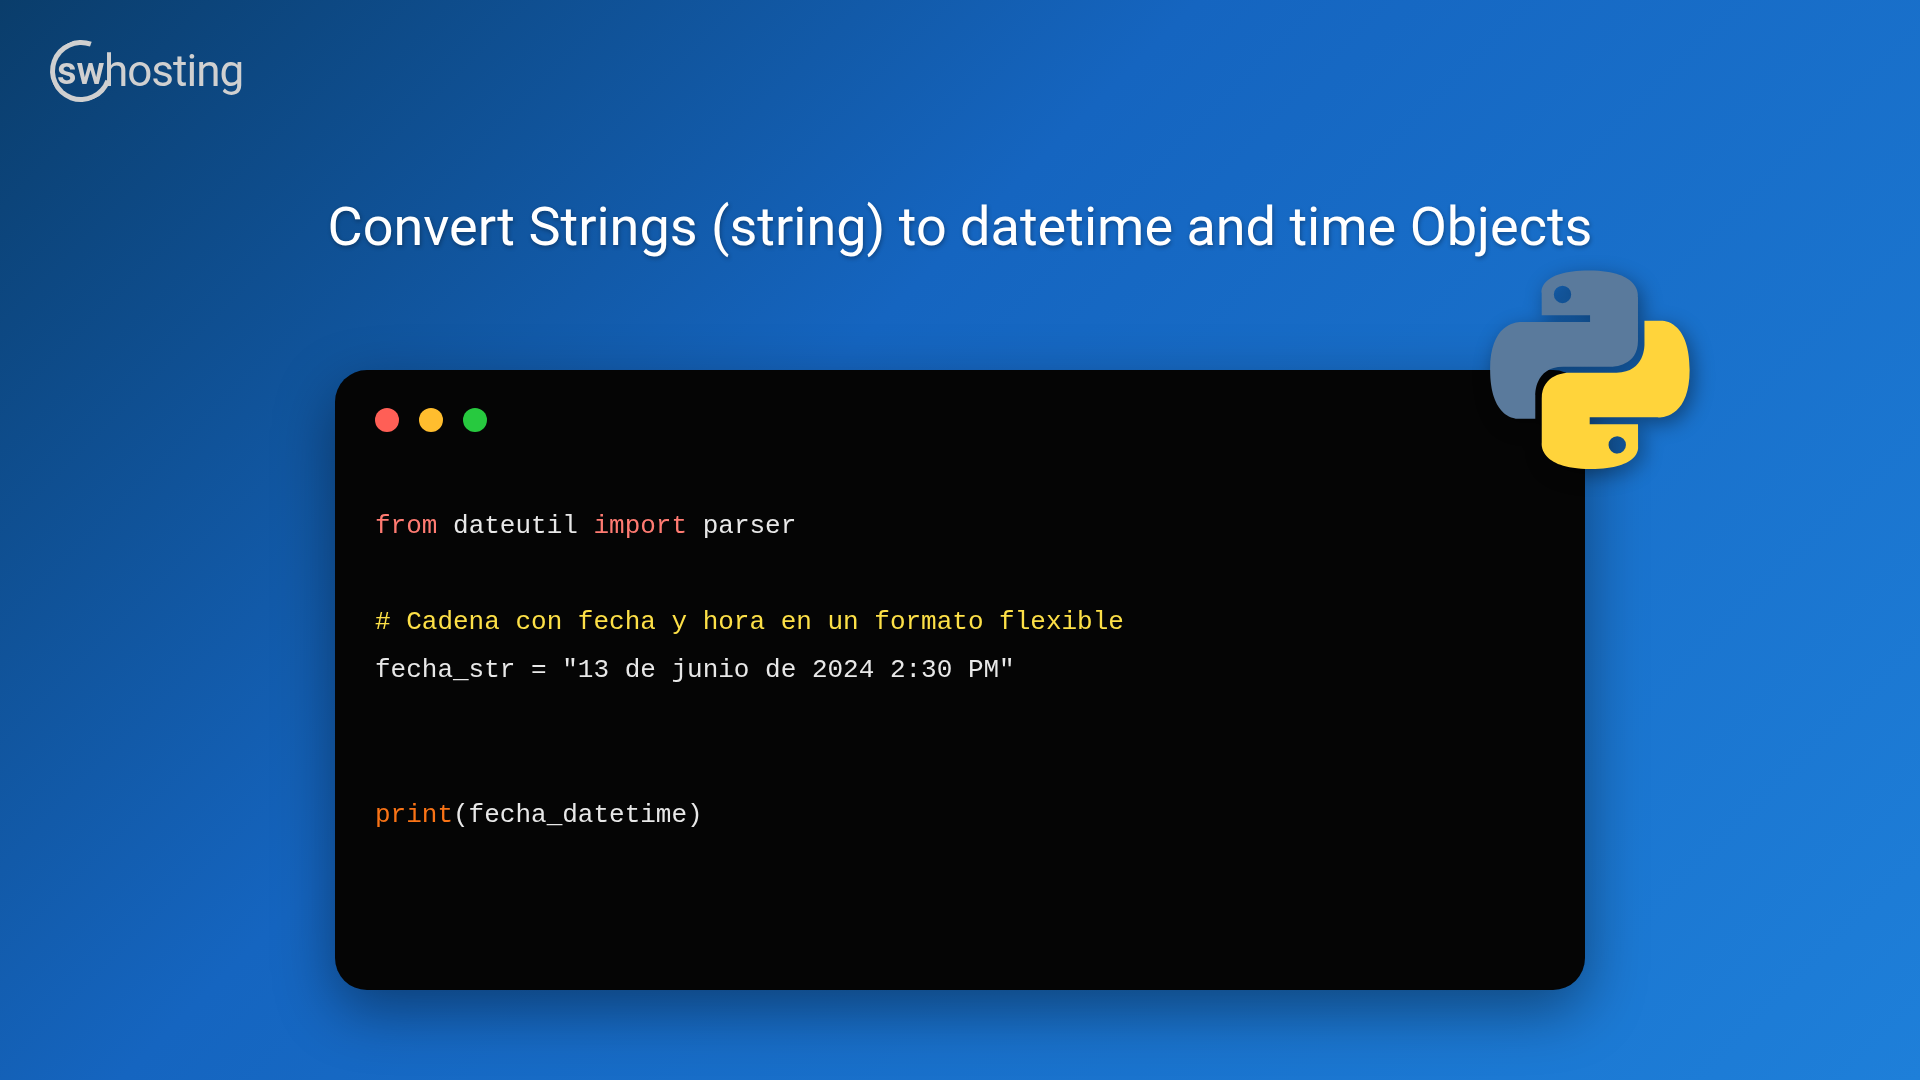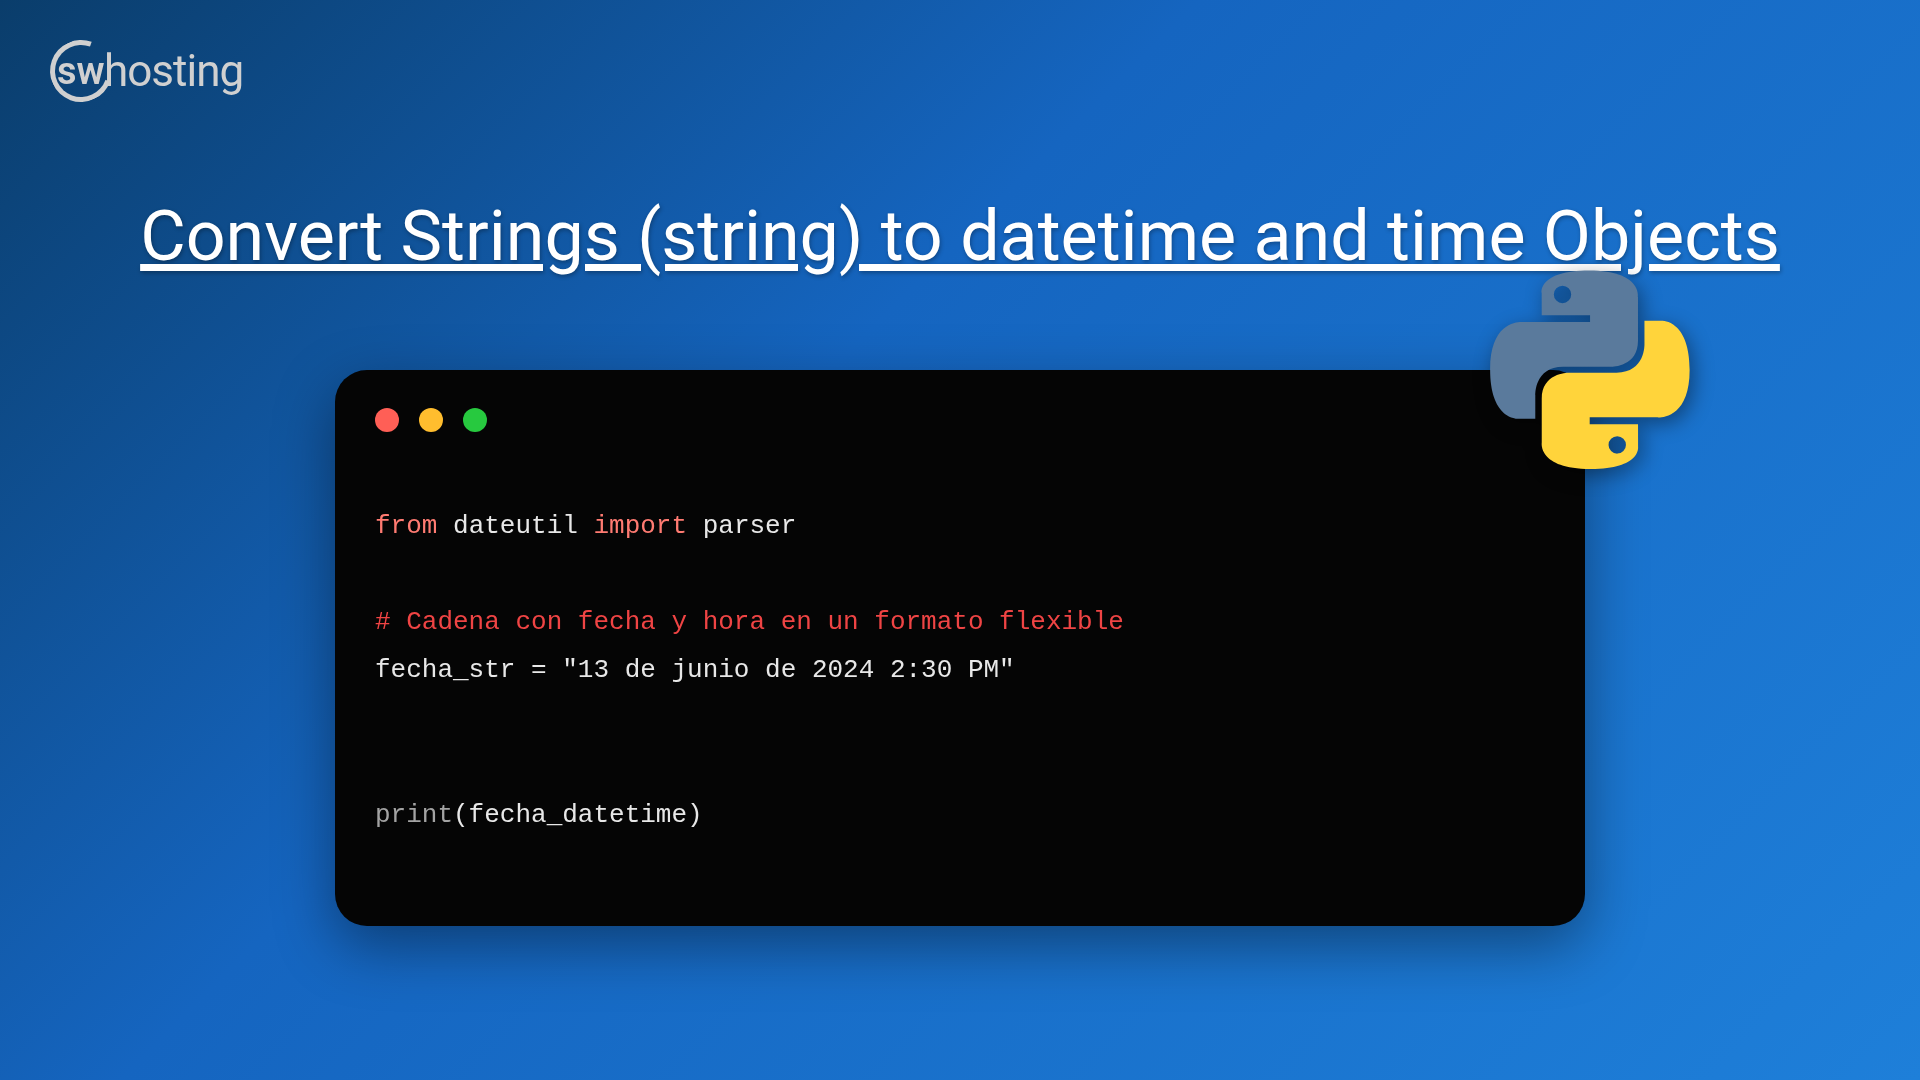--- a/index.html
+++ b/index.html
@@ -52,35 +52,34 @@
       font-weight: 400;
       letter-spacing: -1px;
     }
     
     .title {
       position: absolute;
       top: 195px;
       left: 50%;
       transform: translateX(-50%);
       color: #ffffff;
-      font-size: 70px;
+      font-size: 54px;
       font-weight: 400;
       text-align: center;
       white-space: nowrap;
       text-shadow: 1px 2px 4px rgba(0,0,0,0.3);
-      text-decoration: underline;
     }
     
     .terminal-container {
       position: absolute;
       top: 370px;
       left: 50%;
       transform: translateX(-50%);
       width: 1250px;
-      height: 556px;
+      height: 620px;
       background: #050505;
       border-radius: 32px;
       padding: 38px 40px;
       box-shadow: 0 20px 60px rgba(0,0,0,0.4);
     }
     
     .traffic-lights {
       display: flex;
       gap: 20px;
       margin-bottom: 70px;
@@ -97,23 +96,23 @@
     .green { background: #27c93f; }
     
     .code {
       font-family: "SF Mono", Monaco, "Courier New", monospace;
       font-size: 26px;
       line-height: 1.85;
       color: #e8e8e8;
     }
     
     .keyword { color: #ff7b72; }
-    .comment { color: #ef4444; }
+    .comment { color: #fde047; }
     .string { color: #e8e8e8; }
-    .function { color: #a3a3a3; }
+    .function { color: #f97316; }
     
     .python-logo {
       position: absolute;
       top: 270px;
       right: 230px;
       width: 200px;
       height: 200px;
       z-index: 10;
     }
     

